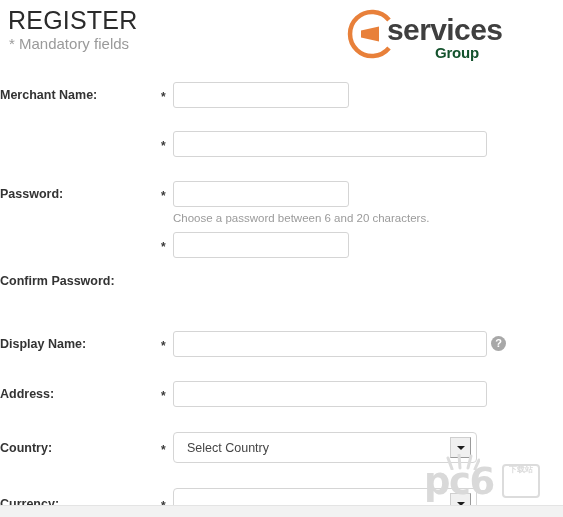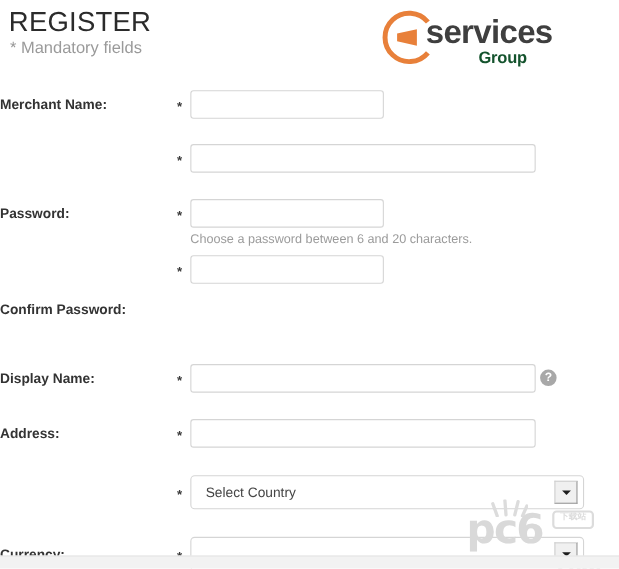--- a/index.html
+++ b/index.html
@@ -135,21 +135,21 @@
     font-size: 11.5px;
     color: #9b9b9b;
     line-height: 15px;
     white-space: nowrap;
   }
 
   
   .select {
     position: absolute;
     left: 173px;
-    width: 358px;
+    width: 304px;
     height: 31px;
     box-sizing: border-box;
     background: #ffffff;
     border: 1px solid #d5d5d5;
     border-radius: 4px;
   }
   .select-value {
     position: absolute;
     left: 13px;
     top: 7px;
@@ -238,21 +238,21 @@
     line-height: 20px;
     letter-spacing: -0.5px;
     font-family: "DejaVu Sans", sans-serif;
     margin-top: 29px;
   }
   .wm-badge {
     position: absolute;
     left: 78px;
     top: 6px;
     width: 38px;
-    height: 17px;
+    height: 34px;
     box-sizing: border-box;
     border: 2px solid #dcdcdc;
     border-radius: 4px;
     color: #dcdcdc;
     font-size: 8px;
     font-weight: 700;
     line-height: 6.5px;
     text-align: center;
     padding-top: 1px;
     overflow: hidden;
@@ -320,20 +320,21 @@
       <div class="help-icon" style="left:491px; top:5px;">?</div>
     </div>
 
     <div class="row" style="top:313px; height:26px;">
       <div class="label" style="top:5px;">Address:</div>
       <div class="req" style="left:161px; top:10px;">*</div>
       <div class="field wide" style="top:0px;"></div>
     </div>
 
     <div class="row" style="top:364px; height:31px;">
+      <div class="label" style="top:8px;">Country:</div>
       <div class="req" style="left:161px; top:13px;">*</div>
       <div class="select" style="top:0px;">
         <span class="select-value">Select Country</span>
         <span class="select-arrow">
             <span class="tri"></span>
           </span>
       </div>
     </div>
 
     <div class="row" style="top:420px; height:31px;">

